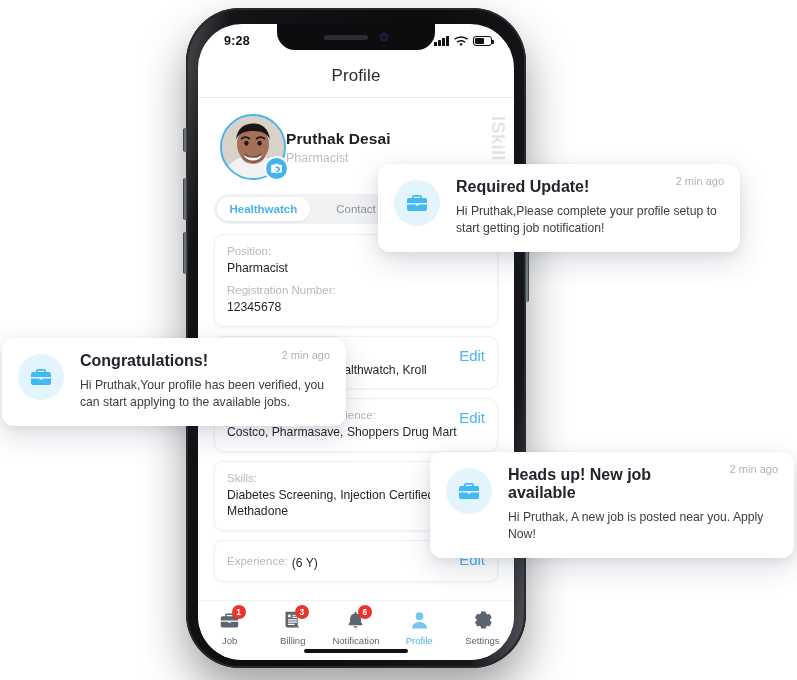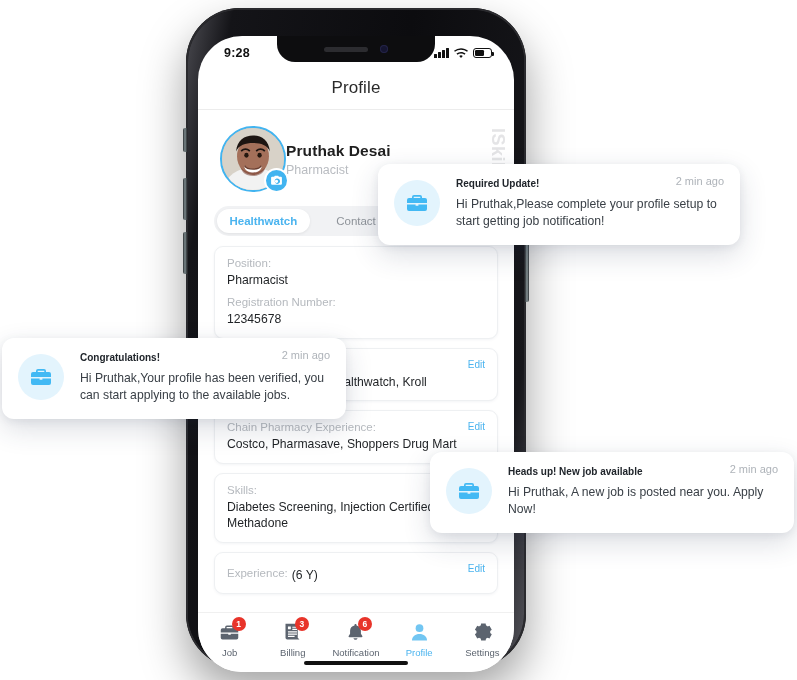--- a/index.html
+++ b/index.html
@@ -17,21 +17,21 @@
     width: 340px; height: 660px;
     background: #0d0d0f;
     border-radius: 54px;
     box-shadow: 0 0 0 2px #2a2a2e inset, 0 22px 46px rgba(0,0,0,.38);
   }
   .phone-frame::after{
     content:""; position:absolute; inset:2px; border-radius:52px;
     background: linear-gradient(100deg,#4a4a50 0%,#141418 10%,#0c0c0f 50%,#17171b 88%,#55555c 100%);
   }
   .phone-screen {
-    position: absolute; left: 198px; top: 36px;
+    position: absolute; left: 198px; top: 24px;
     width: 316px; height: 636px;
     background: #ffffff;
     border-radius: 44px;
     overflow: hidden;
     z-index: 3;
   }
   .side-btn { position: absolute; background: linear-gradient(90deg,#2d3134,#7d8a8d,#2d3134); z-index: 2; }
   .btn-silent { left: 183px; top: 128px; width: 4px; height: 24px; border-radius: 2px 0 0 2px; }
   .btn-volup  { left: 183px; top: 178px; width: 4px; height: 42px; border-radius: 2px 0 0 2px; }
   .btn-voldn  { left: 183px; top: 232px; width: 4px; height: 42px; border-radius: 2px 0 0 2px; }
@@ -113,21 +113,21 @@
   .card{
     background:#fff; border:1px solid #eef0f2; border-radius:9px;
     padding:10px 12px; margin-bottom:9px; box-shadow:0 1px 3px rgba(25,40,70,.05);
     position:relative;
   }
   .field{ margin-bottom:8px; }
   .field:last-child{ margin-bottom:0; }
   .f-label{ font-size:11.5px; color:#b5b9be; }
   .f-value{ font-size:12.2px; color:#1f2225; margin-top:3px; line-height:1.35; }
   .edit{
-    position:absolute; right:12px; font-size:10px; color:#4bb4ef; cursor:pointer;
+    position:absolute; right:12px; font-size:15px; color:#4bb4ef; cursor:pointer;
   }
   .edit.r1{ top:10px; }
   .inline-row{ display:flex; align-items:center; }
   .inline-row .f-label{ margin-right:4px; }
   .inline-row .f-value{ margin-top:4px; }
 
   
   .bottom-nav{
     position:absolute; left:0; right:0; bottom:0; height:60px; background:#fff;
     border-top:1px solid #f0f0f0; display:flex; align-items:flex-start;
@@ -155,21 +155,21 @@
     position:absolute; background:#fff; border-radius:12px;
     box-shadow:0 10px 28px rgba(35,50,80,.16), 0 2px 8px rgba(35,50,80,.08);
     display:flex; align-items:flex-start; padding:14px 16px; z-index:20;
   }
   .toast-ico{
     width:46px;height:46px;border-radius:50%;background:#e3f4fd;
     display:flex;align-items:center;justify-content:center;flex:0 0 46px;margin-top:2px;
   }
   .toast-ico svg{ width:24px;height:24px; fill:#42b9f4; }
   .toast-body{ margin-left:16px; flex:1; position:relative; }
-  .toast-title{ font-size:10px; font-weight:700; color:#20252b; padding-right:66px; }
+  .toast-title{ font-size:16px; font-weight:700; color:#20252b; padding-right:66px; }
   .toast-text{ font-size:12.2px; color:#3a4047; line-height:1.42; margin-top:7px; }
   .toast-time{ position:absolute; right:0; top:-3px; font-size:11px; color:#aeb3b9; }
 
   #toast-required{ left:378px; top:164px; width:362px; }
   #toast-congrats{ left:2px;   top:338px; width:344px; }
   #toast-newjob{   left:430px; top:452px; width:364px; }
 </style>
 </head>
 <body>
 

